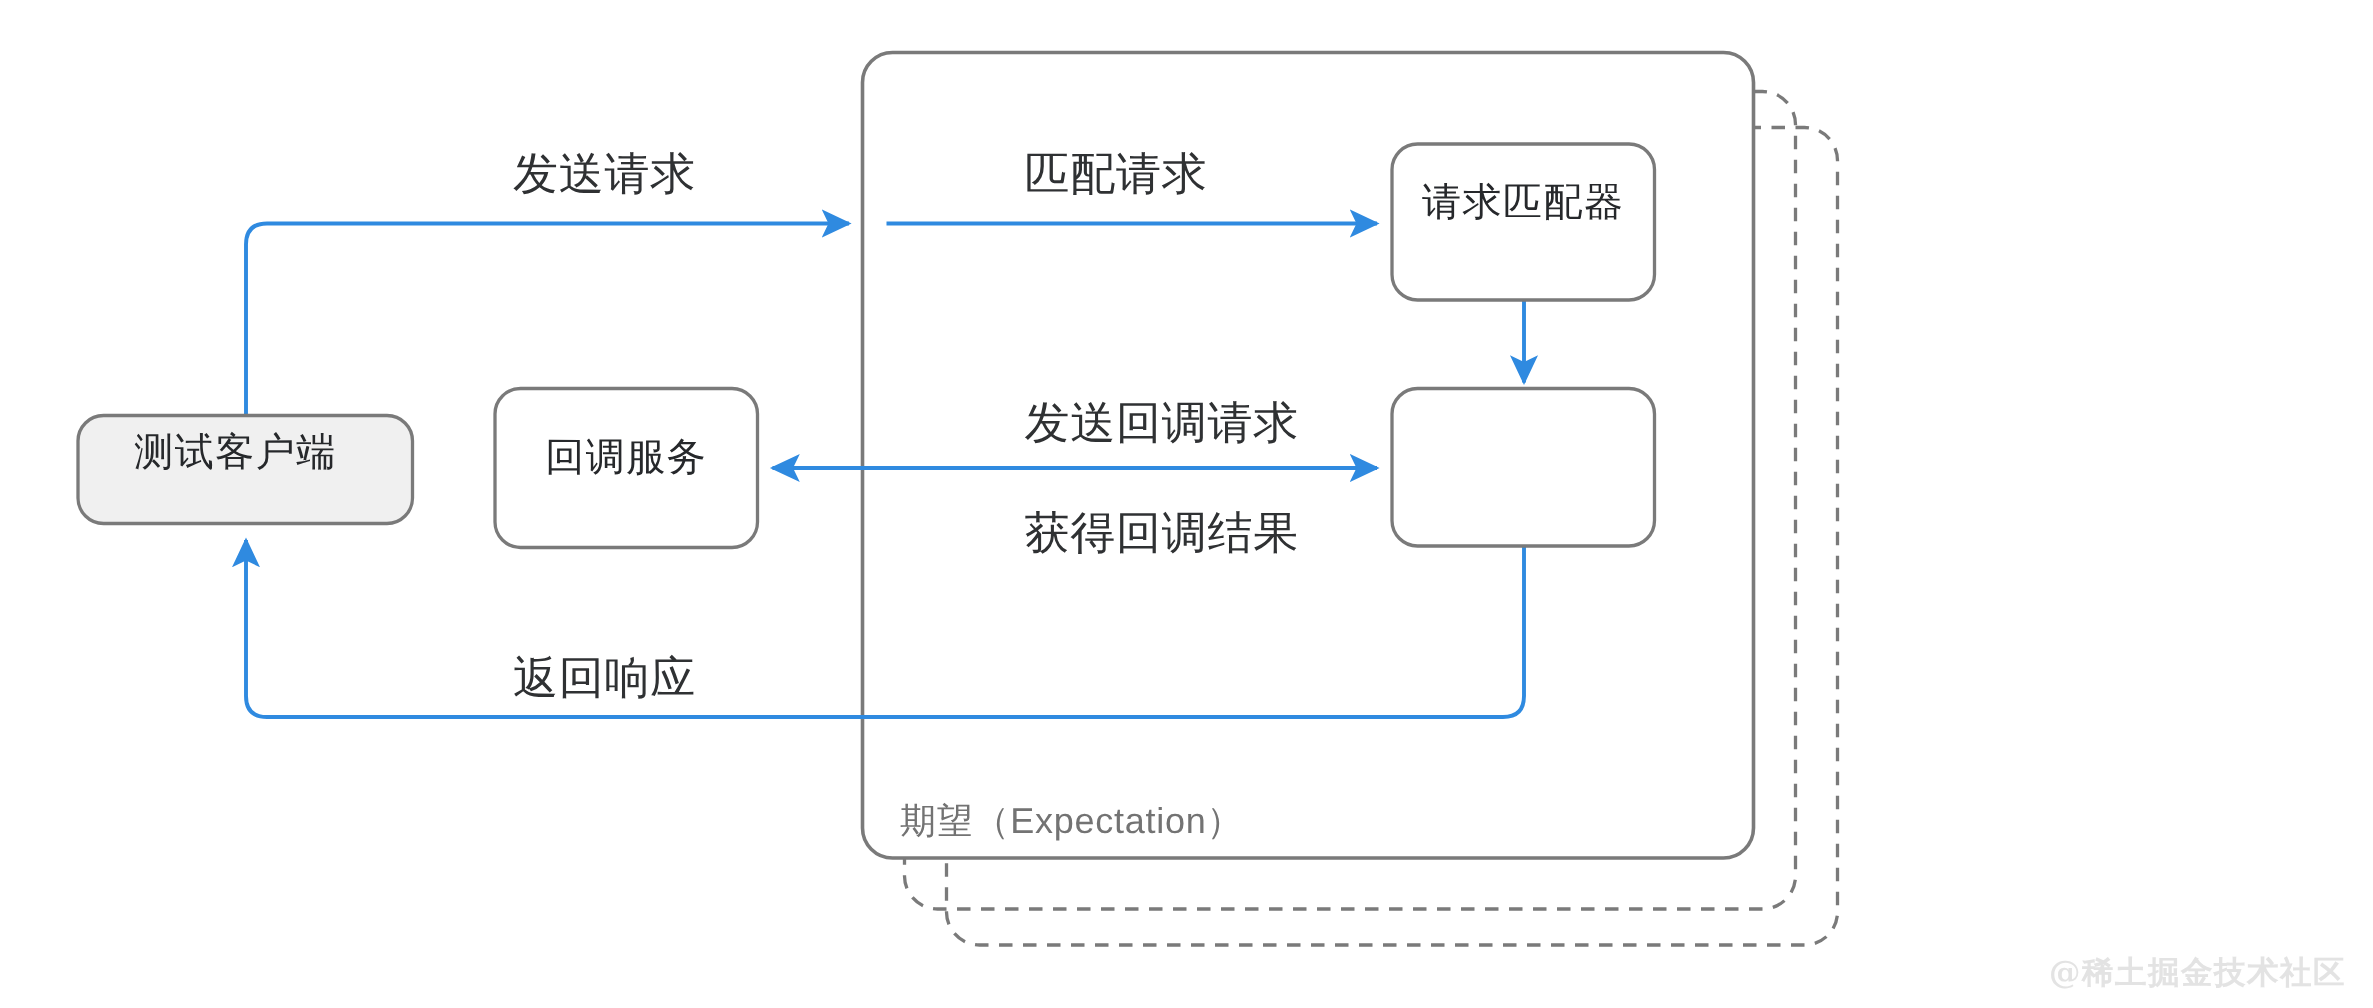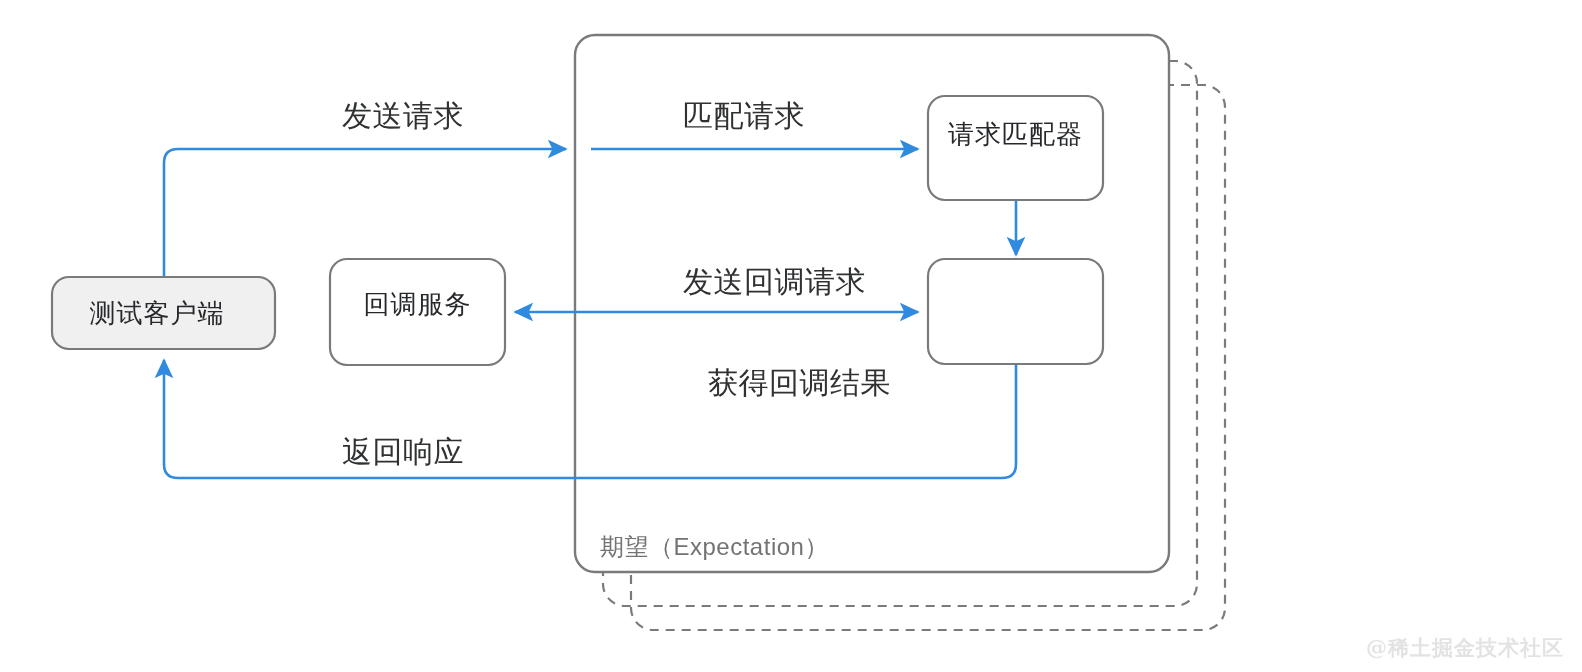--- a/index.html
+++ b/index.html
@@ -97,34 +97,34 @@
       <rect x="330" y="259" width="175" height="106" rx="17" ry="17" fill="#ffffff" stroke="#7a7a7a" stroke-width="2.2"></rect>
     </g>
     <g>
       <rect x="928" y="96" width="175" height="104" rx="17" ry="17" fill="#ffffff" stroke="#7a7a7a" stroke-width="2.2"></rect>
     </g>
     <g>
       <rect x="928" y="259" width="175" height="105" rx="17" ry="17" fill="#ffffff" stroke="#7a7a7a" stroke-width="2.2"></rect>
     </g>
   </svg>
 
-  <div class="node-label" style="left:52px;top:277px;width:210px;height:72px;">测试客户端</div>
+  <div class="node-label" style="left:52px;top:265px;width:210px;height:72px;">测试客户端</div>
 
   <div class="node-label" style="left:330px;top:259px;width:175px;height:90px;">回调服务</div>
 
   <div class="node-label" style="left:928px;top:96px;width:175px;height:76px;">请求匹配器</div>
 
 
   <div class="edge-label" style="left:342px;top:96px;">发送请求</div>
 
   <div class="edge-label" style="left:683px;top:96px;">匹配请求</div>
 
   <div class="edge-label" style="left:683px;top:262px;">发送回调请求</div>
 
-  <div class="edge-label" style="left:708px;top:335px;margin-top:28px;">获得回调结果</div>
+  <div class="edge-label" style="left:683px;top:335px;">获得回调结果</div>
 
   <div class="edge-label" style="left:342px;top:432px;">返回响应</div>
 
   <div class="group-label" style="left:600px;top:531px;">期望（Expectation）</div>
 
   <div class="watermark">@稀土掘金技术社区</div>
 
 </div>
 
 </body></html>

